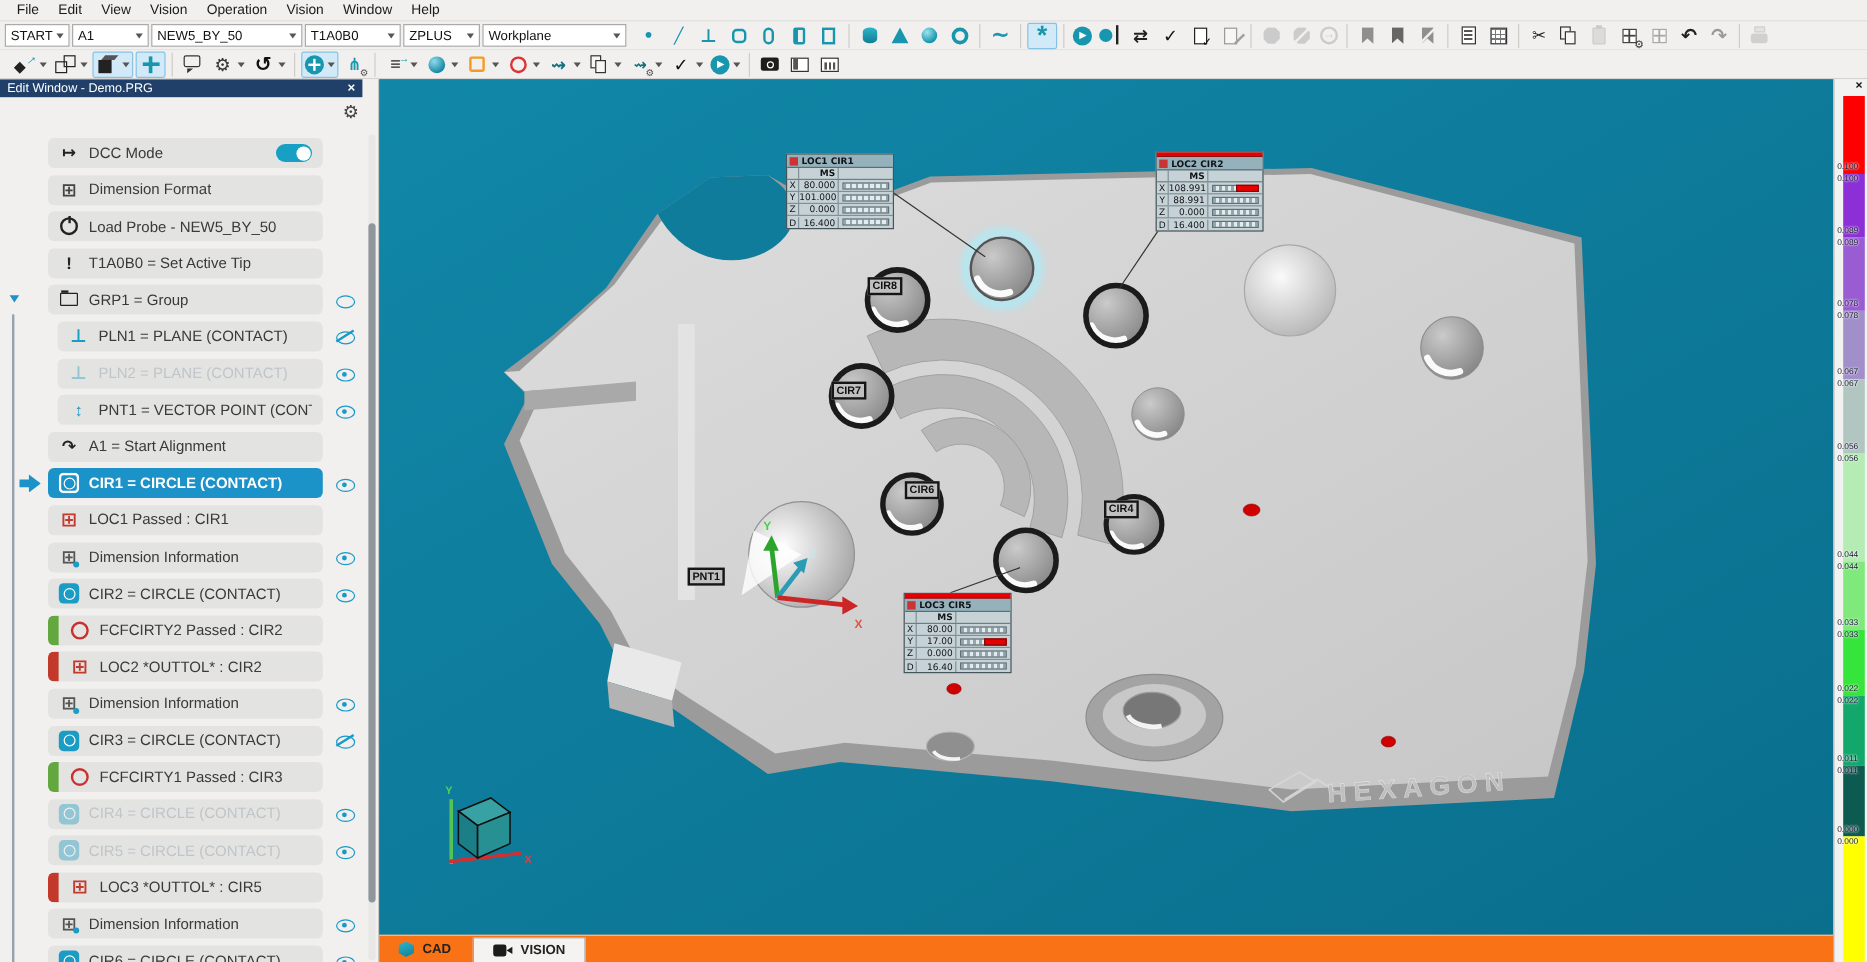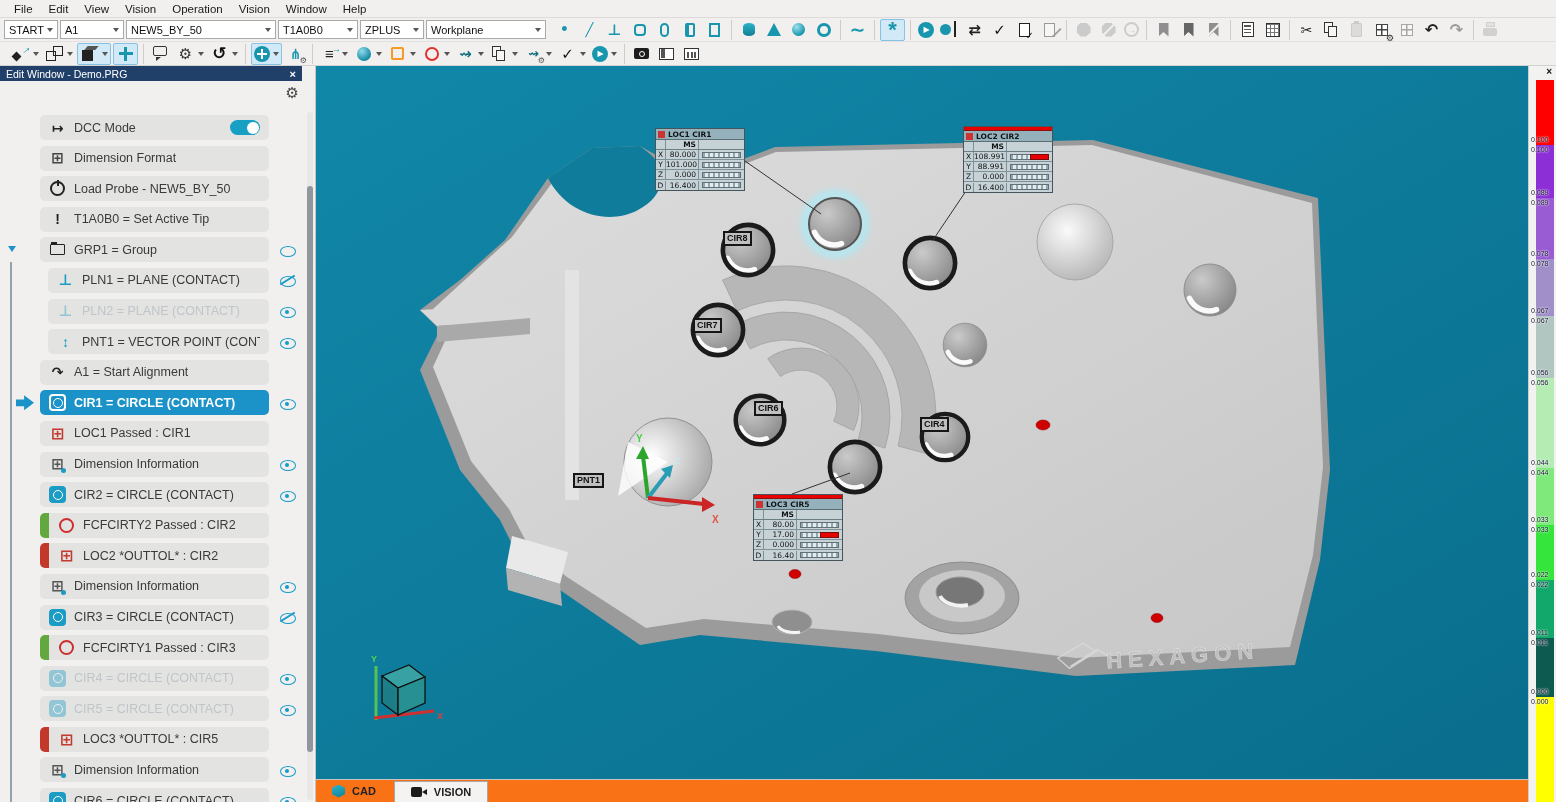--- a/index.html
+++ b/index.html
@@ -191,21 +191,21 @@
 <div id="toolbar-row1">
   <div id="tb1-selects">
       <div class="tb-select" style="width: 54px;">
         <span class="tbs-val">STARTUP</span>
         <span class="caret"></span>
       </div>
       <div class="tb-select" style="width: 64px;">
         <span class="tbs-val">A1</span>
         <span class="caret"></span>
       </div>
-      <div class="tb-select" style="width: 150px; gap: 36px;">
+      <div class="tb-select" style="width: 126px; gap: 36px;">
         <span class="tbs-val">NEW5_BY_50</span>
         <span class="caret"></span>
       </div>
       <div class="tb-select" style="width: 80px;">
         <span class="tbs-val">T1A0B0</span>
         <span class="caret"></span>
       </div>
       <div class="tb-select" style="width: 64px;">
         <span class="tbs-val">ZPLUS</span>
         <span class="caret"></span>

